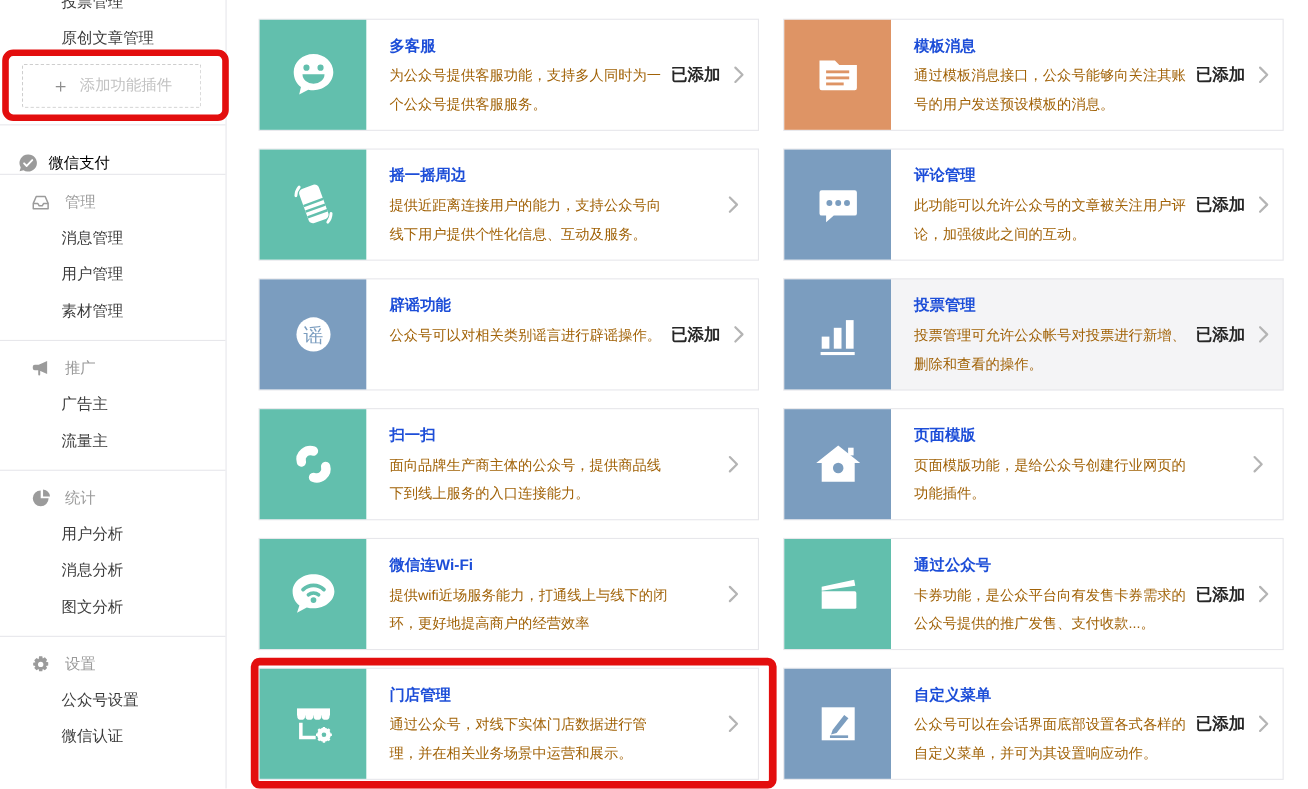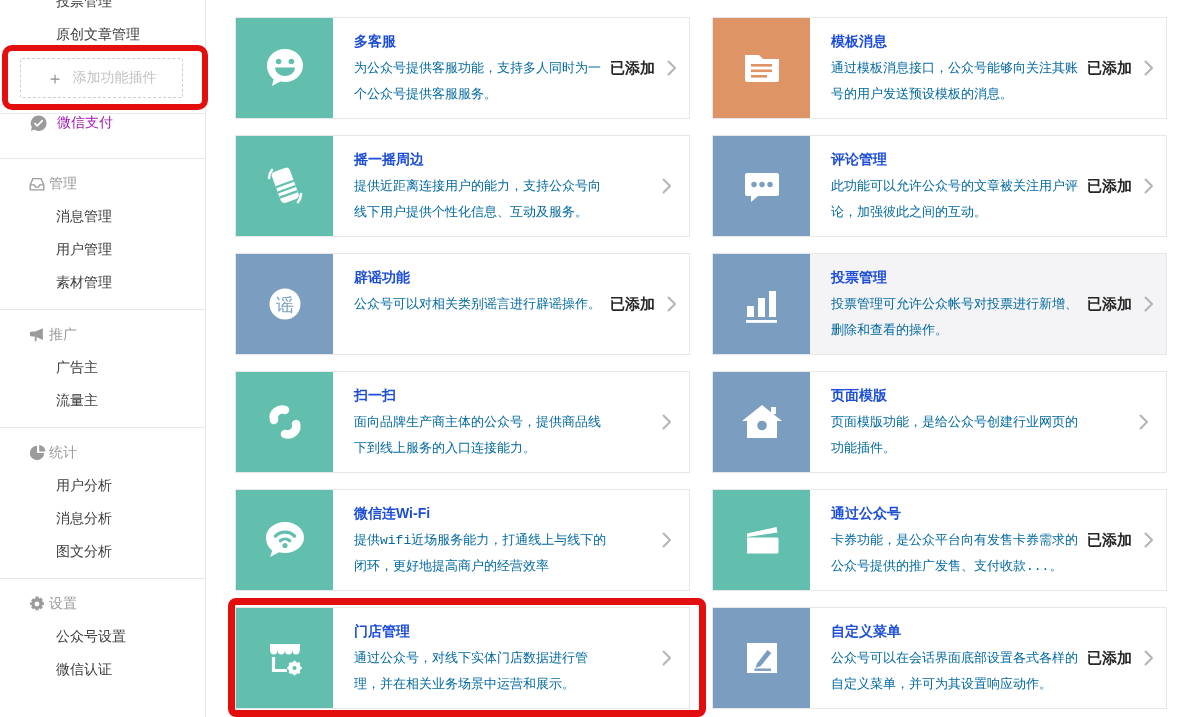--- a/index.html
+++ b/index.html
@@ -14,40 +14,40 @@
                font-size:14px; color:#3c3c3c; cursor:pointer; white-space:nowrap; }
   .side-top { margin-top:-15px; }
   .add-wrap { padding:7px 0 0 20px; }
   .add-plugin { width:163px; height:40px; border:1px dashed #cecece; background:#fff;
                 color:#c2c2c2; font-size:14px; display:flex; align-items:center;
                 justify-content:center; gap:9px; border-radius:2px; cursor:pointer;
                 font-family:inherit; }
   .add-plugin .plus { color:#8d8d8d; font-size:17px; line-height:1; }
   .divider { border-top:1px solid #e7e7eb; }
   .d1 { margin-top:15px; }
-  .pay-row { height:44px; display:flex; align-items:flex-start; gap:9px; padding-left:29px;
-             font-size:14px; color:#a21caf; cursor:pointer; }
+  .pay-row { height:44px; display:flex; align-items:flex-end; gap:9px; padding-left:16px;
+             font-size:14px; color:#000000; cursor:pointer; }
   .pay-row svg { width:19px; height:19px; }
   .side-section { padding:8px 0 10px; }
-  .side-head { height:33px; display:flex; align-items:center; gap:3px; padding-left:28px;
+  .side-head { height:33px; display:flex; align-items:center; gap:13px; padding-left:28px;
                color:#9b9b9b; font-size:14px; }
   .side-head svg { width:18px; height:18px; flex:none; }
 
   
   .content { position:absolute; left:235px; top:17px; }
   .grid { display:grid; grid-template-columns:455px 455px; column-gap:22px; row-gap:16px; }
   .card { width:455px; height:102px; background:#fff; border:1px solid #e7e7eb;
           display:flex; cursor:pointer; }
   .card.hover { background:#f4f4f6; }
   .icon-cell { flex:none; width:97px; height:100px; display:flex; align-items:center;
                justify-content:center; }
   .icon-cell svg { width:48px; height:48px; }
   .card-body { padding:15px 0 0 21px; }
   .card-title { font-size:14px; font-weight:bold; color:#1d4ed8; margin-bottom:5px; }
-  .card-desc { width:256px; font-size:13px; color:#0369a1; line-height:26px;font-family:Liberation Mono, monospace; }
+  .card-desc { width:256px; font-size:13px; color:#a16207; line-height:26px; }
   .card-side { margin-left:auto; display:flex; align-items:center; gap:11px;
                padding-right:17px;justify-content:flex-end; }
   .badge { font-size:15px; font-weight:bold; color:#262626; white-space:nowrap; }
   .chev { display:flex; align-items:center; }
 
   
   .ann { position:absolute; border:6px solid #e30e0e; border-radius:10px;
          pointer-events:none; z-index:10; }
   .ann1 { left:2px; top:45px; width:206px; height:65px; }
   .ann2 { left:228px; top:598px; width:478px; height:119px; border-width:7px;

